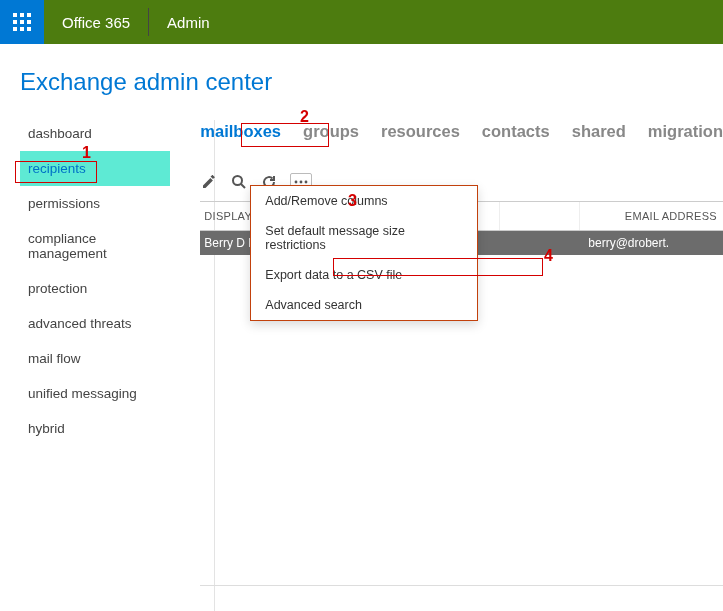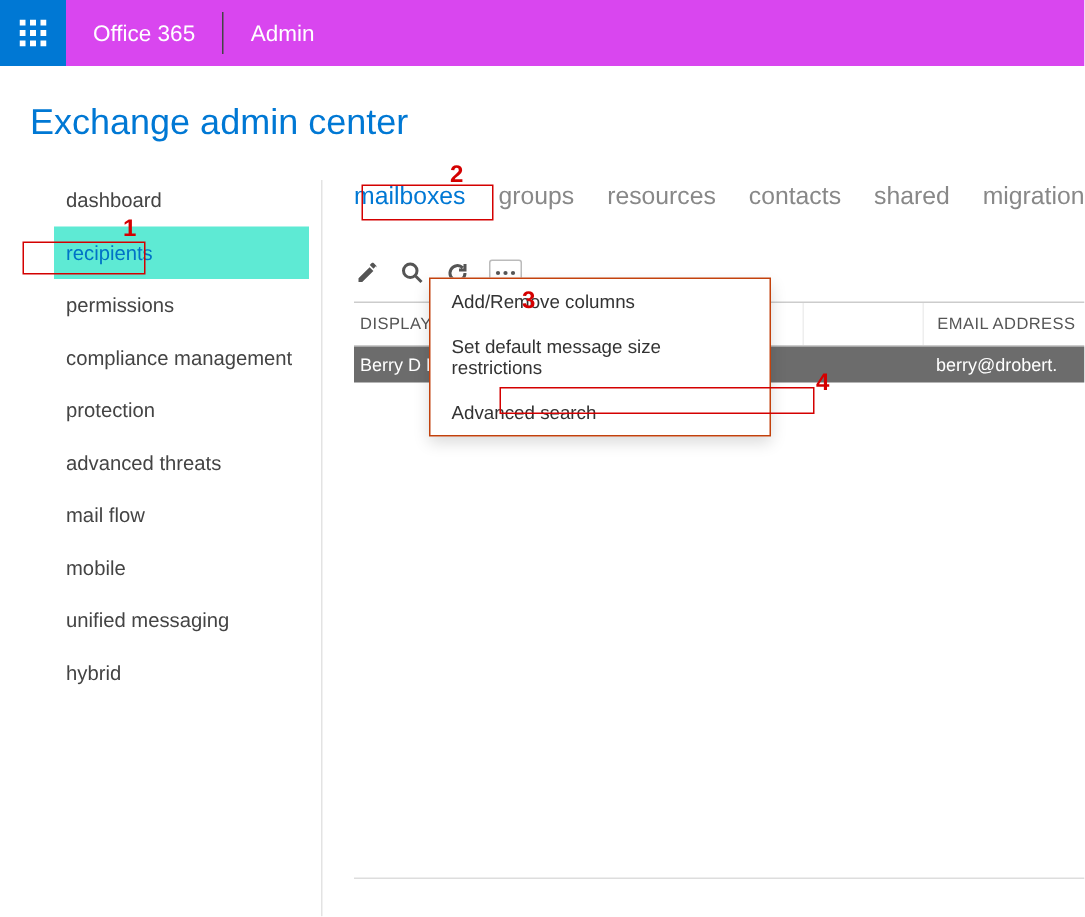--- a/index.html
+++ b/index.html
@@ -1,39 +1,39 @@
 <!DOCTYPE html>
 <html><head>
 <meta charset="utf-8">
 <style>
   * { box-sizing: border-box; margin: 0; padding: 0; }
   body { font-family: "Segoe UI", Tahoma, sans-serif; font-size: 13px; color: #333; background: #fff; width: 723px; height: 611px; overflow: hidden; position: relative; }
 
   
-  .topbar { height: 44px; background: #d946ef; color: #fff; display: flex; align-items: center; }
+  .topbar { height: 44px; background: #4d7c0f; color: #fff; display: flex; align-items: center; }
   .waffle { width: 44px; height: 44px; background: #0078d4; display: flex; align-items: center; justify-content: center; cursor: pointer; }
   .waffle svg { width: 18px; height: 18px; }
   .top-label { padding: 0 18px; font-size: 15px; font-weight: 400; color: #fff; }
   .top-sep { width: 1px; height: 28px; background: #444; }
 
   
   .page-title { font-size: 24px; font-weight: 300; color: #0078d4; padding: 24px 0 20px 20px; }
 
   
-  .layout { display: flex; align-items: flex-start; margin-left: 16px; }
+  .layout { display: flex; align-items: flex-start; }
   .sidebar { width: 210px; padding-left: 20px; }
   .sidebar-item { font-size: 13.5px; color: #444; padding: 10px 8px; cursor: pointer; display: block; text-align: left; }
   .sidebar-item.active { background: #5eead4; color: #0072c6; }
   .side-divider { position: absolute; left: 214px; top: 120px; bottom: 0; width: 1px; background: #e3e3e3; }
 
   .main { flex: 1; padding-left: 30px; position: relative; }
 
   
   .tabs { display: flex; gap: 22px; padding: 6px 0 18px 0; font-size: 16.5px; }
-  .tab { color: #888; cursor: pointer; font-weight: 400; }
+  .tab { color: #888; cursor: pointer; font-weight: 700; }
   .tab.active { color: #0078d4; }
 
   
   .toolbar { display: flex; align-items: center; gap: 12px; padding: 14px 0 10px 0; }
   .tool-btn { width: 18px; height: 18px; display: flex; align-items: center; justify-content: center; color: #555; cursor: pointer; }
   .tool-btn svg { width: 16px; height: 16px; }
 
   
   .table-head { display: flex; border-top: 1px solid #ccc; border-bottom: 1px solid #ccc; font-size: 11px; color: #555; letter-spacing: 0.3px; text-transform: uppercase; }
   .th { padding: 8px 6px; }
@@ -87,21 +87,20 @@
 <div class="layout">
 
   <nav class="sidebar">
     <div class="sidebar-item">dashboard</div>
     <div class="sidebar-item active">recipients</div>
     <div class="sidebar-item">permissions</div>
     <div class="sidebar-item">compliance management</div>
     <div class="sidebar-item">protection</div>
     <div class="sidebar-item">advanced threats</div>
     <div class="sidebar-item">mail flow</div>
-    <div class="sidebar-item">mobile</div>
     <div class="sidebar-item">unified messaging</div>
     <div class="sidebar-item">hybrid</div>
   </nav>
 
   <div class="main">
 
     <div class="tabs">
       <span class="tab active">mailboxes</span>
       <span class="tab">groups</span>
       <span class="tab">resources</span>
@@ -132,20 +131,21 @@
             <circle cx="3" cy="3" r="1.4" fill="#555"></circle>
             <circle cx="8" cy="3" r="1.4" fill="#555"></circle>
             <circle cx="13" cy="3" r="1.4" fill="#555"></circle>
           </svg>
       </span>
     </div>
 
     <div class="menu">
       <div class="menu-item">Add/Remove columns</div>
       <div class="menu-item">Set default message size restrictions</div>
+      <div class="menu-item">Export data to a CSV file</div>
       <div class="menu-item">Advanced search</div>
     </div>
 
     <div class="table-head">
       <div class="th th-name">DISPLAY NAME</div>
       <div class="th th-type"></div>
       <div class="th th-email">EMAIL ADDRESS</div>
     </div>
 
     <div class="table-row">

